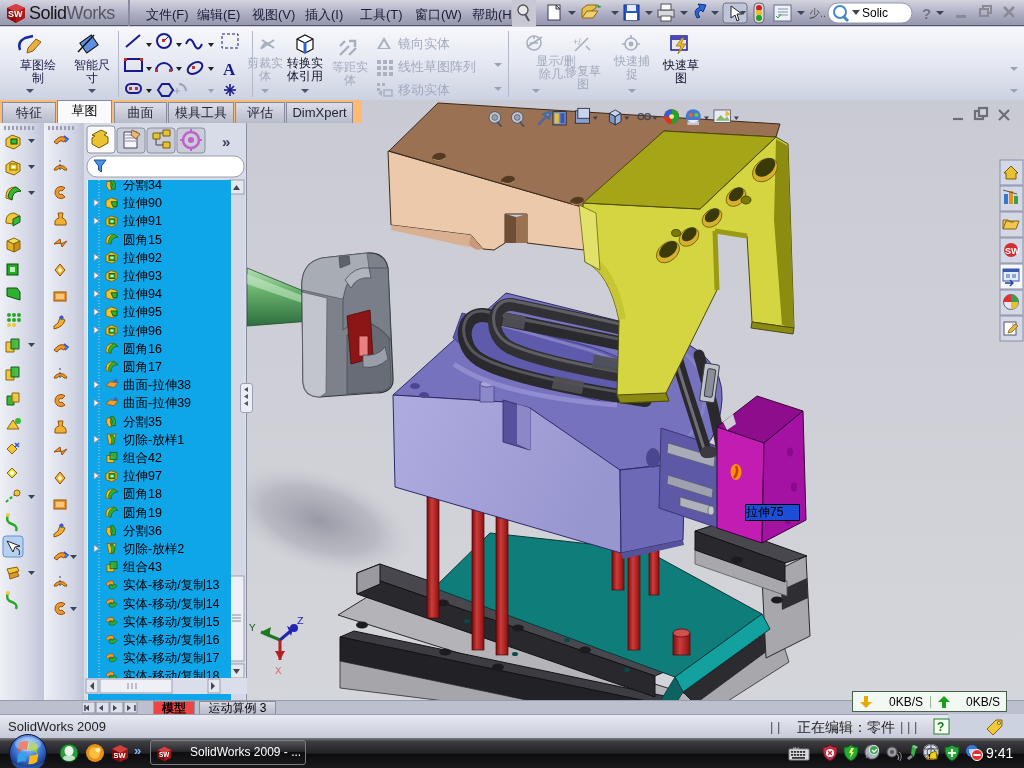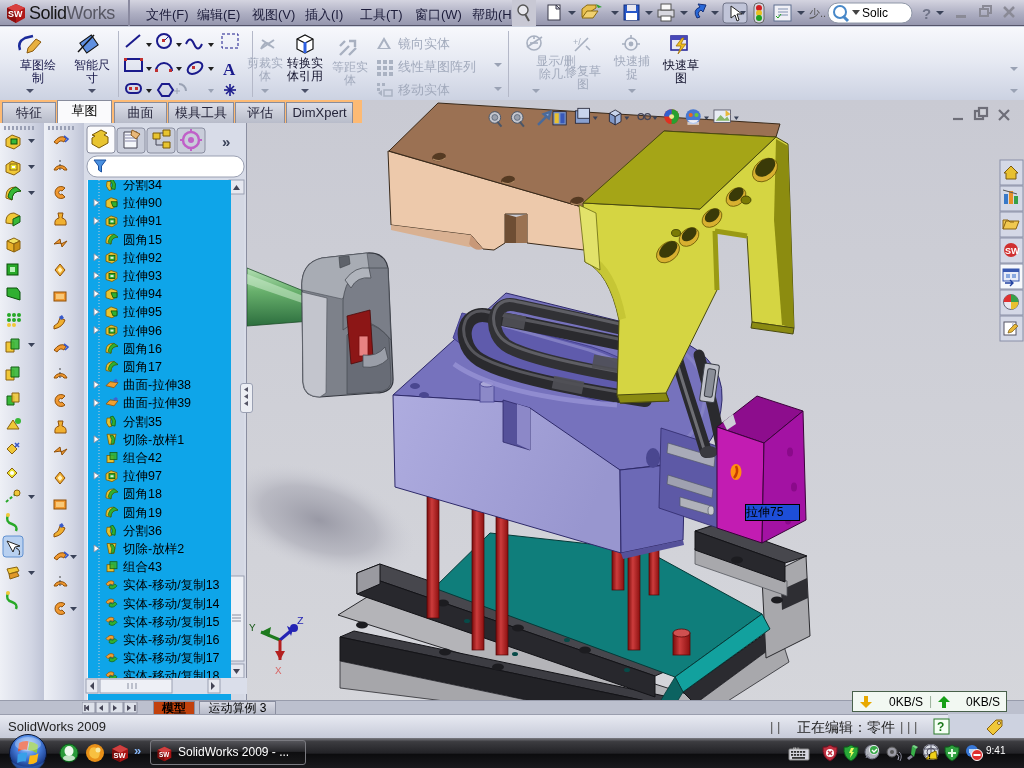--- a/index.html
+++ b/index.html
@@ -955,21 +955,21 @@
         </g>
       <g fill="#445">
           <path d="M3,6 l4,-3 v6 z"></path>
           <rect x="2.2" y="3" width="1.5" height="6"></rect>
           <path d="M17,6 l4,-3 v6 z"></path>
           <path d="M35,6 l-4,-3 v6 z"></path>
           <path d="M49,6 l-4,-3 v6 z"></path>
           <rect x="52.2" y="3" width="1.5" height="6"></rect>
         </g>
     </svg>
-    <div class="mtab" style="left:153px;width:42px;background:#c2410c;border-bottom:none;font-weight:bold">模型</div>
+    <div class="mtab" style="left:153px;width:42px;background:#ef4444;border-bottom:none;font-weight:bold">模型</div>
     <div class="mtab" style="left:199px;width:77px;background:linear-gradient(#d8dae4,#b8bcca)">运动算例 3</div>
   </div>
   <div class="abs" id="statusbar">
     <span class="abs" style="left:8px;top:4px">SolidWorks 2009</span>
     <span class="abs" style="left:770px;top:4px;color:#555">| |</span>
     <span class="abs" style="left:797px;top:4px;font-size:14px">正在编辑：零件</span>
     <span class="abs" style="left:900px;top:4px;color:#555">| | |</span>
     <svg class="abs" style="left:933px;top:3px" width="18" height="18" viewBox="0 0 18 18">
         <rect x="1" y="1" width="15" height="15" fill="#f4fff4" stroke="#2a7a2a"></rect>
         <text x="4" y="13" font-size="12" font-weight="bold" fill="#187718">?</text>
@@ -1028,21 +1028,21 @@
         </g>
       <text x="76" y="13" font-size="13" font-weight="bold" fill="#88b8f8">»</text>
     </svg>
     <div class="tbtn" style="left:150px;width:156px;background:linear-gradient(#55555a,#28282c 45%,#0e0e10 50%,#18181a)">
       <svg class="abs" style="left:5px;top:4px" width="17" height="17" viewBox="0 0 20 20">
           <polygon points="2,6 10,2 18,6 18,15 10,19 2,15" fill="#a81414"></polygon>
           <polygon points="2,6 10,2 18,6 10,10" fill="#d04040"></polygon>
           <polygon points="2,6 10,10 10,19 2,15" fill="#7a0c0c"></polygon>
           <text x="3.6" y="14.5" font-size="7.5" font-weight="bold" fill="#fff">SW</text>
         </svg>
-      <span style="margin-left:27px">SolidWorks 2009 - ...</span>
+      <span style="margin-left:39px">SolidWorks 2009 - ...</span>
     </div>
     <svg class="abs" style="left:788px;top:8px" width="22" height="15" viewBox="0 0 22 15">
         <rect x="1" y="3" width="20" height="11" rx="1" fill="#d8d8e0" stroke="#888"></rect>
         <g fill="#333">
           <rect x="3" y="5" width="2.2" height="1.8"></rect>
           <rect x="6" y="5" width="2.2" height="1.8"></rect>
           <rect x="9" y="5" width="2.2" height="1.8"></rect>
           <rect x="12" y="5" width="2.2" height="1.8"></rect>
           <rect x="15" y="5" width="2.2" height="1.8"></rect>
           <rect x="3" y="8" width="2.2" height="1.8"></rect>
@@ -1096,21 +1096,21 @@
           <path d="M8,1 q4,3 7,2 q1,10 -7,14 q-8,-4 -7,-14 q3,1 7,-2" fill="#30a040" stroke="#0a5a18"></path>
           <path d="M8,5 v8 M4,9 h8" stroke="#e0f8e0" stroke-width="2"></path>
         </g>
       <g transform="translate(143,0)">
           <circle cx="7" cy="7" r="6" fill="#3878d8"></circle>
           <path d="M4,5 h6 v4 h-2 l-3,2 v-2 h-1 z" fill="#b8d8f8"></path>
           <circle cx="12" cy="11" r="5.5" fill="#e03030" stroke="#fff"></circle>
           <rect x="8.5" y="10" width="7" height="2" fill="#fff"></rect>
         </g>
     </svg>
-    <span class="abs" style="left:986px;top:7px;font-size:10px;color:#fff">9:41</span>
+    <span class="abs" style="left:986px;top:7px;font-size:14px;color:#fff">9:41</span>
   </div>
   <div class="abs" style="left:745px;top:504px;width:55px;height:17px;background:#1d4ed8;border:1px solid #000;font-size:12px;line-height:15px;z-index:20">拉伸75</div>
   <div class="abs" style="left:240px;top:383px;width:13px;height:30px;background:#eceef4;border:1px solid #9aa0b2;border-radius:3px;z-index:10">
     <svg width="11" height="28" viewBox="0 0 11 28">
         <g fill="#556">
           <path d="M7,3 l-4,2.5 4,2.5 z"></path>
           <path d="M7,10 l-4,2.5 4,2.5 z"></path>
           <path d="M7,17 l-4,2.5 4,2.5 z"></path>
         </g>
       </svg>

